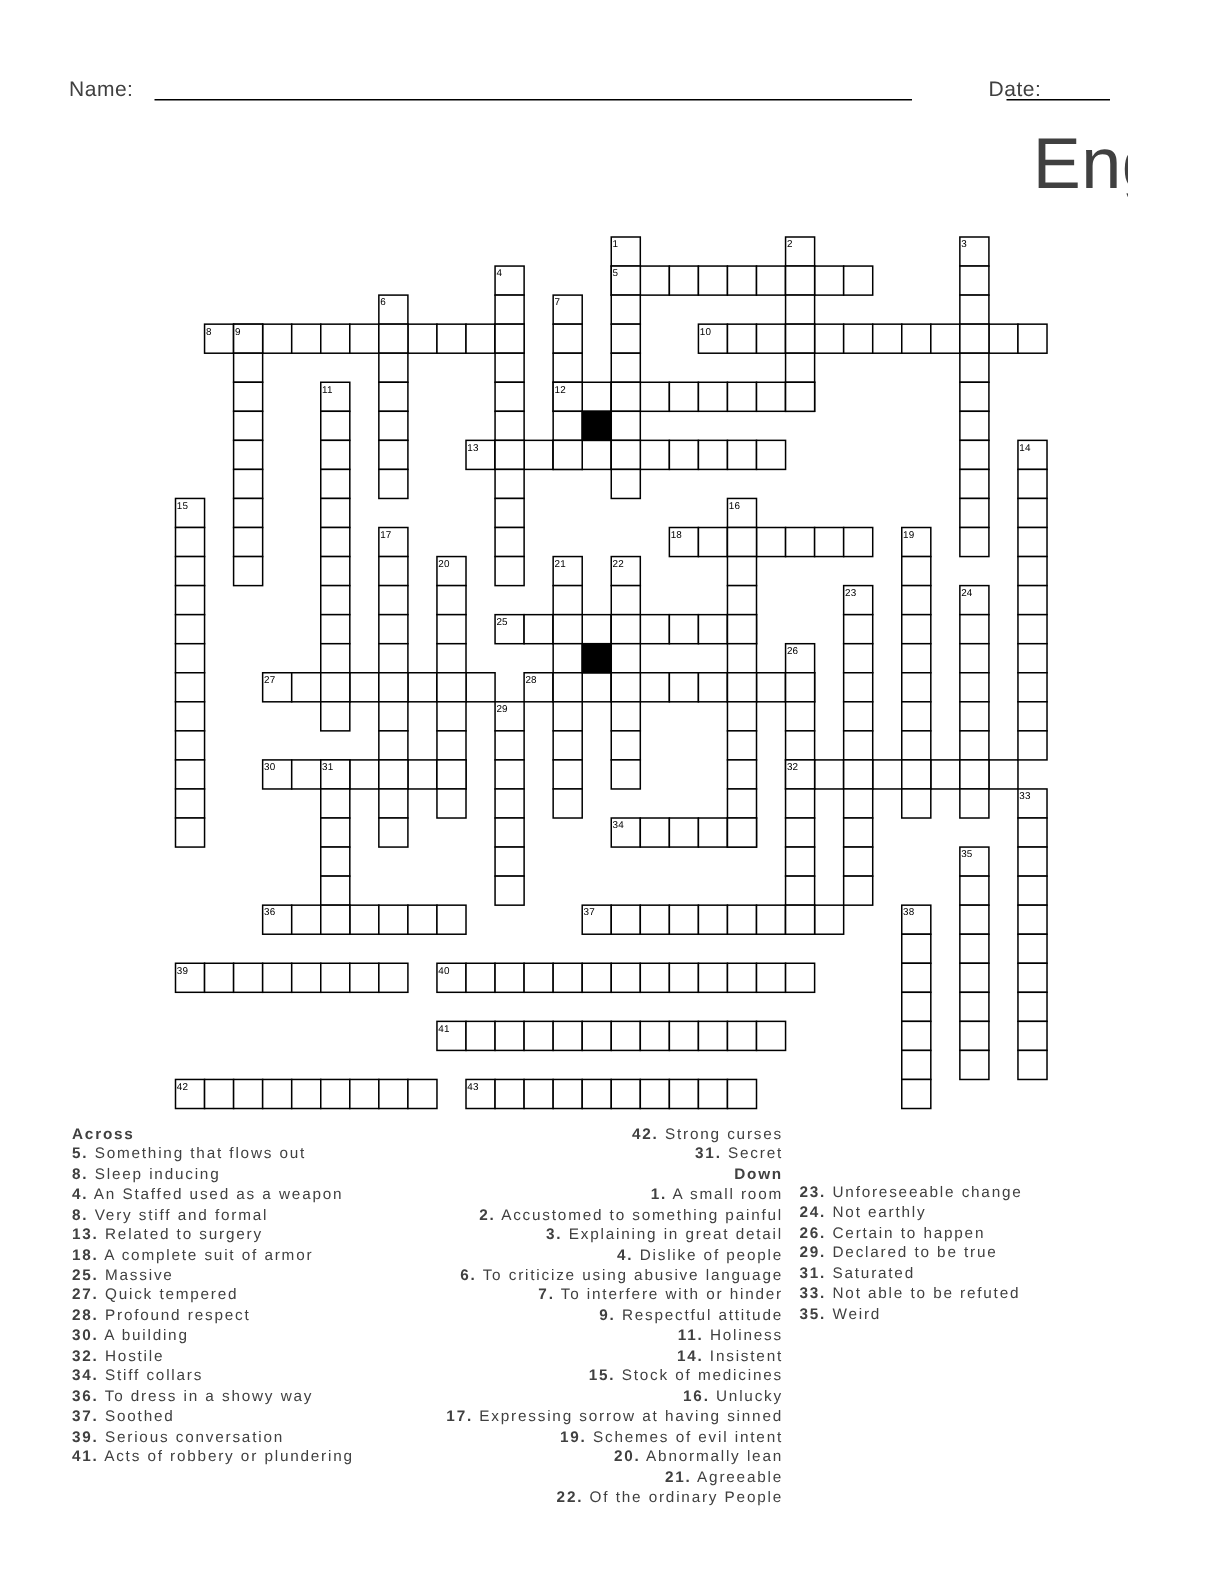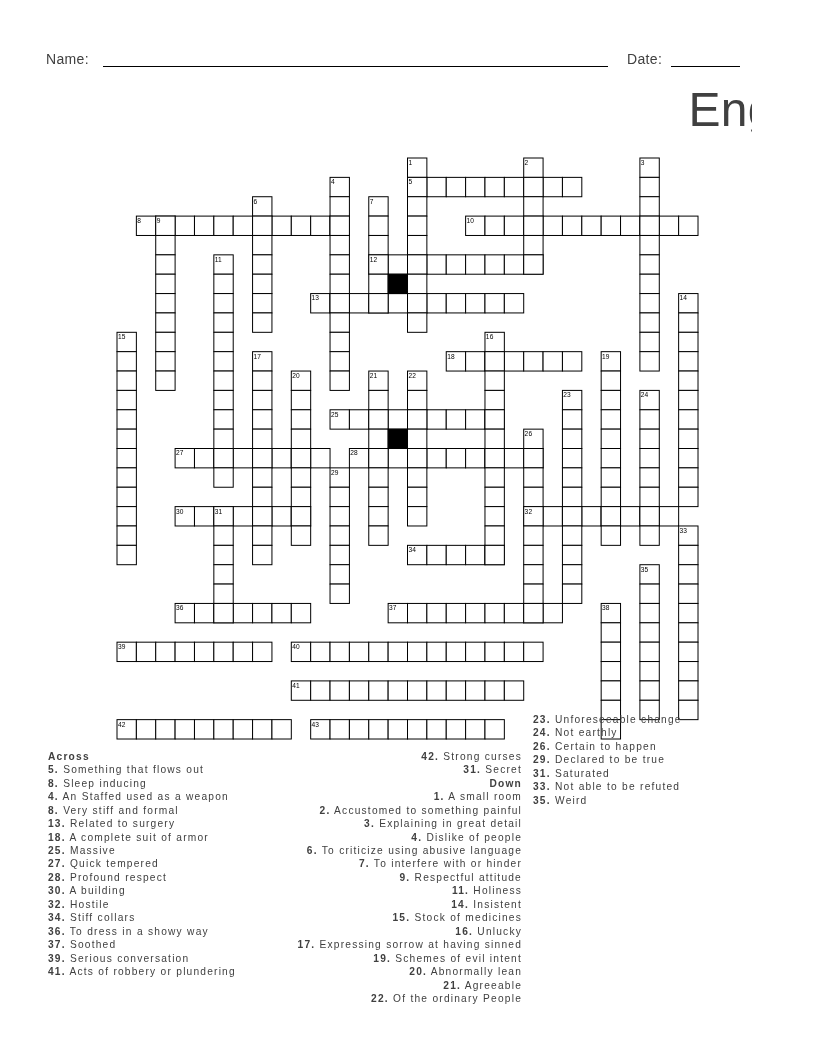--- a/index.html
+++ b/index.html
@@ -10,21 +10,21 @@
 .cluecol{position:absolute;font-size:10.2px;line-height:13.45px;letter-spacing:1.2px;word-spacing:0.2px;}
 .hdr{font-weight:bold;}
 </style></head>
 <body>
 <div class="page">
 
 <div class="hdrline" style="left:46px;top:3px;">Name:</div>
 
 <div class="rule" style="left:103px;top:18px;width:505px;"></div>
 
-<div class="hdrline" style="left:627px;top:3px;text-align:center;">Date:</div>
+<div class="hdrline" style="left:659px;top:3px;text-align:center;">Date:</div>
 
 <div class="rule" style="left:671px;top:18px;width:69px;"></div>
 
 <div class="title">English</div>
 
 <svg xmlns="http://www.w3.org/2000/svg" width="816" height="1056" style="position:absolute;left:0;top:0">
 
 <g>
         <rect x="407.50" y="129.37" width="19.37" height="19.37" fill="#fff" stroke="#000" stroke-width="1"></rect>
         <rect x="426.87" y="129.37" width="19.37" height="19.37" fill="#fff" stroke="#000" stroke-width="1"></rect>
@@ -634,21 +634,21 @@
 <div class="cl"><b>14.</b> Insistent</div>
 <div class="cl"><b>15.</b> Stock of medicines</div>
 <div class="cl"><b>16.</b> Unlucky</div>
 <div class="cl"><b>17.</b> Expressing sorrow at having sinned</div>
 <div class="cl"><b>19.</b> Schemes of evil intent</div>
 <div class="cl"><b>20.</b> Abnormally lean</div>
 <div class="cl"><b>21.</b> Agreeable</div>
 <div class="cl"><b>22.</b> Of the ordinary People</div>
 </div>
 
-<div class="cluecol" style="left:533px;top:665px;width:180px;">
+<div class="cluecol" style="left:533px;top:741px;width:180px;">
 <div class="cl"><b>23.</b> Unforeseeable change</div>
 <div class="cl"><b>24.</b> Not earthly</div>
 <div class="cl"><b>26.</b> Certain to happen</div>
 <div class="cl"><b>29.</b> Declared to be true</div>
 <div class="cl"><b>31.</b> Saturated</div>
 <div class="cl"><b>33.</b> Not able to be refuted</div>
 <div class="cl"><b>35.</b> Weird</div>
 </div>
 </div>
 

